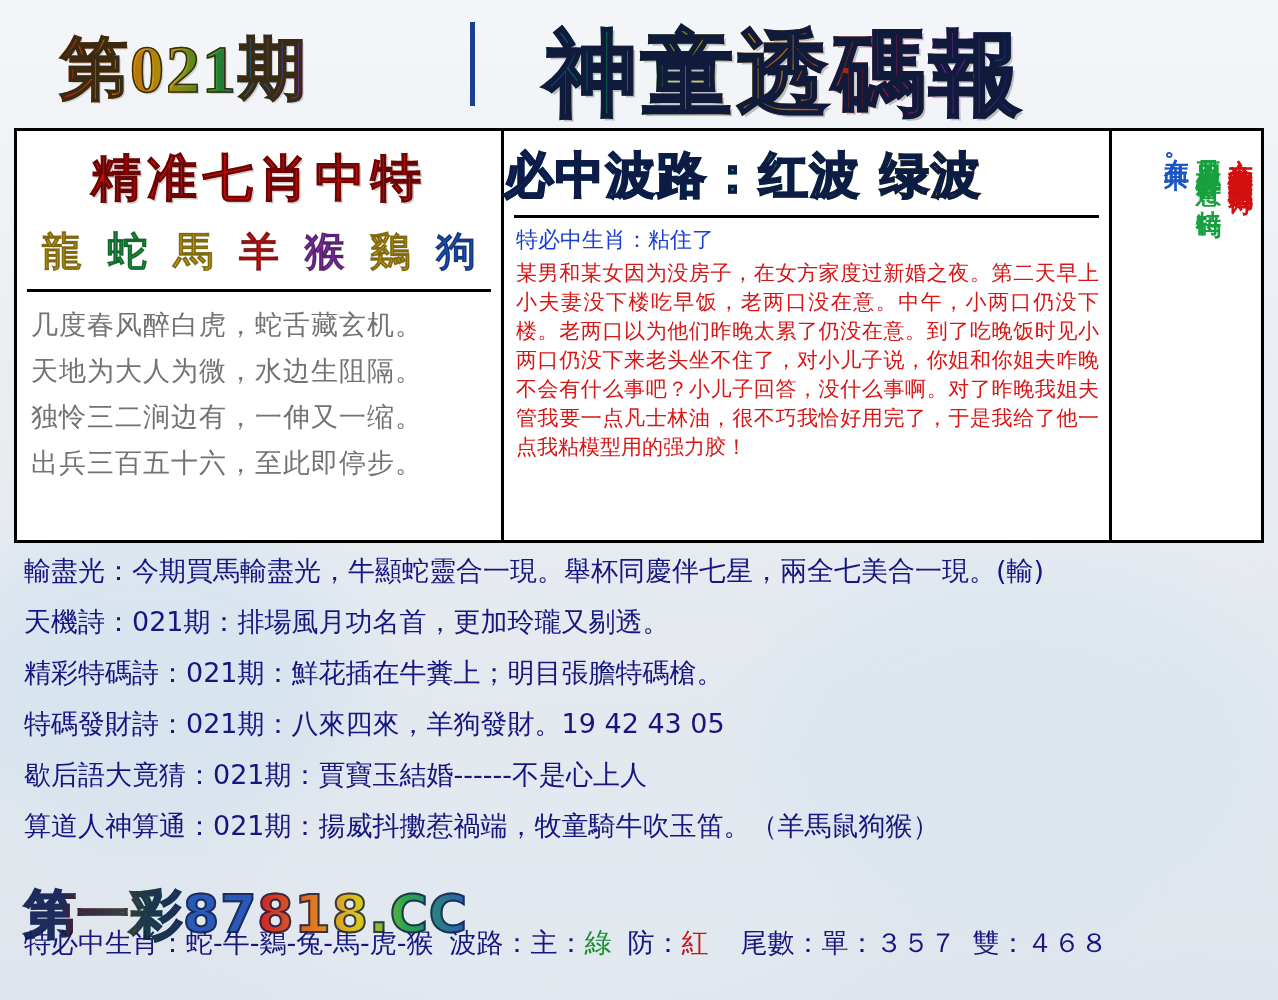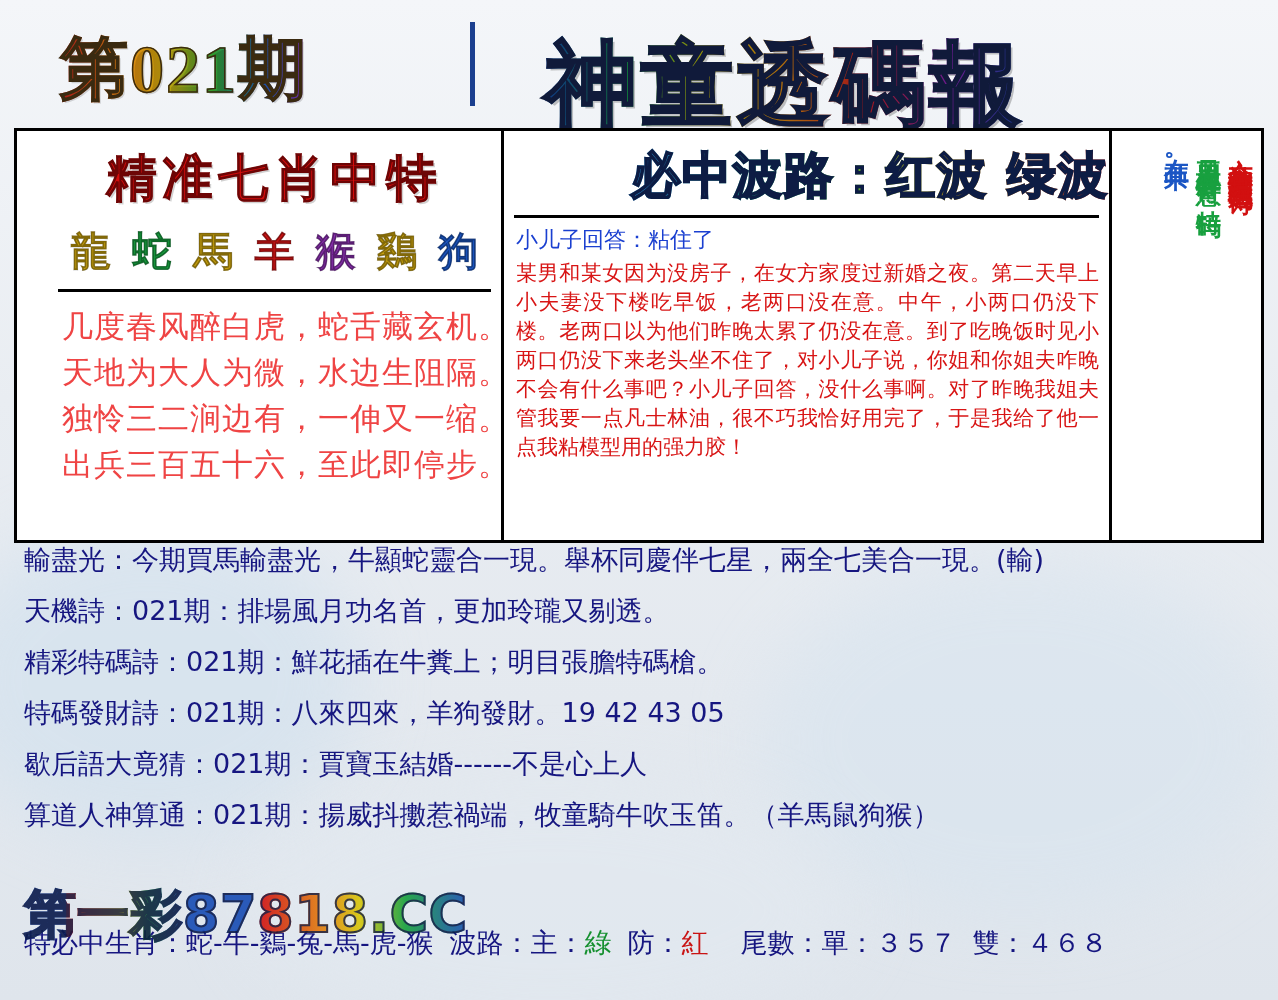--- a/index.html
+++ b/index.html
@@ -57,21 +57,21 @@
     text-shadow: 2px 2px 0 rgba(0,0,0,.15);
   }
   .head-divider {
     position: absolute;
     left: 470px; top: 22px;
     width: 5px; height: 84px;
     background: #1b3f8f;
   }
   .masthead {
     position: absolute;
-    left: 545px; top: 23px;
+    left: 545px; top: 12px;
     font-size: 92px;
     font-weight: bold;
     letter-spacing: 4px;
     font-family: "DejaVu Sans", sans-serif;
     background: linear-gradient(90deg, #1348a8 0%, #17a04a 18%, #d6c400 34%, #e2890f 50%, #d01f1f 66%, #8c23b4 84%, #1348a8 100%);
     -webkit-background-clip: text;
     background-clip: text;
     color: transparent;
     -webkit-text-stroke: 2.5px #101a3a;
     text-shadow: 3px 3px 0 rgba(0,0,0,.22);
@@ -86,21 +86,20 @@
     border: 3px solid #000;
     background: #ffffff;
     box-sizing: border-box;
     display: flex;
   }
   .col-left {
     width: 487px;
     border-right: 3px solid #000;
     box-sizing: border-box;
     position: relative;
-    padding-left: 31px;
   }
   .col-mid {
     width: 608px;
     border-right: 3px solid #000;
     box-sizing: border-box;
     position: relative;
   }
   .col-right {
     flex: 1;
     position: relative;
@@ -132,32 +131,32 @@
   .rule-black {
     margin: 10px 10px 0 10px;
     height: 3px;
     background: #000;
   }
   .poem {
     margin: 12px 0 0 0;
     padding: 0 14px;
   }
   .poem-line {
-    font-size: 31px;
+    font-size: 27px;
     line-height: 46px;
-    color: #ef4444;
-    font-family: Liberation Sans, sans-serif;
+    color: #737373;
+    font-family: Liberation Mono, monospace;
     letter-spacing: 1px;
     white-space: nowrap;
   }
 
   
   .mid-title {
     margin: 12px 0 4px 0;
-    text-align: right;
+    text-align: left;
     font-size: 49px;
     font-weight: bold;
     letter-spacing: 2px;
     font-family: "DejaVu Sans", sans-serif;
     background: linear-gradient(90deg, #1240a6 0%, #2a9ad6 25%, #18a24b 50%, #d3b30c 72%, #c61d1d 100%);
     -webkit-background-clip: text;
     background-clip: text;
     color: transparent;
     -webkit-text-stroke: 2px #0d1c44;
   }
@@ -214,21 +213,21 @@
   .lrow {
     font-size: 27px;
     line-height: 32px;
     color: #161680;
     font-family: "DejaVu Sans", sans-serif;
     white-space: nowrap;
     margin-bottom: 19px;
     padding-left: 10px;
     margin-top: 12px;
   }
-  .lrow.r1 { margin-top: 1px; }
+  .lrow.r1 { margin-top: 12px; }
   .red { color: #c91414; }
   .green { color: #15902f; }
 
   
   .bottom-line {
     position: absolute;
     left: 14px; top: 925px;
     width: 1250px;
     font-size: 27px;
     color: #161680;
@@ -292,21 +291,21 @@
         <div class="poem-line">几度春风醉白虎，蛇舌藏玄机。</div>
         <div class="poem-line">天地为大人为微，水边生阻隔。</div>
         <div class="poem-line">独怜三二涧边有，一伸又一缩。</div>
         <div class="poem-line">出兵三百五十六，至此即停步。</div>
       </div>
     </div>
 
     <div class="col-mid">
       <div class="mid-title">必中波路：红波 绿波</div>
       <div class="mid-rule"></div>
-      <div class="joke-head">小儿子回答：粘住了</div>
+      <div class="joke-head">特必中生肖：粘住了</div>
       <div class="joke-body">某男和某女因为没房子，在女方家度过新婚之夜。第二天早上小夫妻没下楼吃早饭，老两口没在意。中午，小两口仍没下楼。老两口以为他们昨晚太累了仍没在意。到了吃晚饭时见小两口仍没下来老头坐不住了，对小儿子说，你姐和你姐夫咋晚不会有什么事吧？小儿子回答，没什么事啊。对了昨晚我姐夫管我要一点凡士林油，很不巧我恰好用完了，于是我给了他一点我粘模型用的强力胶！</div>
     </div>
 
     <div class="col-right">
       <div class="right-vert">
         <div class="vcol c1">六合神童特别奉献透码诗</div>
         <div class="vcol c3">只要用心解开诗意，特码</div>
         <div class="vcol c4">在其中。</div>
       </div>
     </div>

